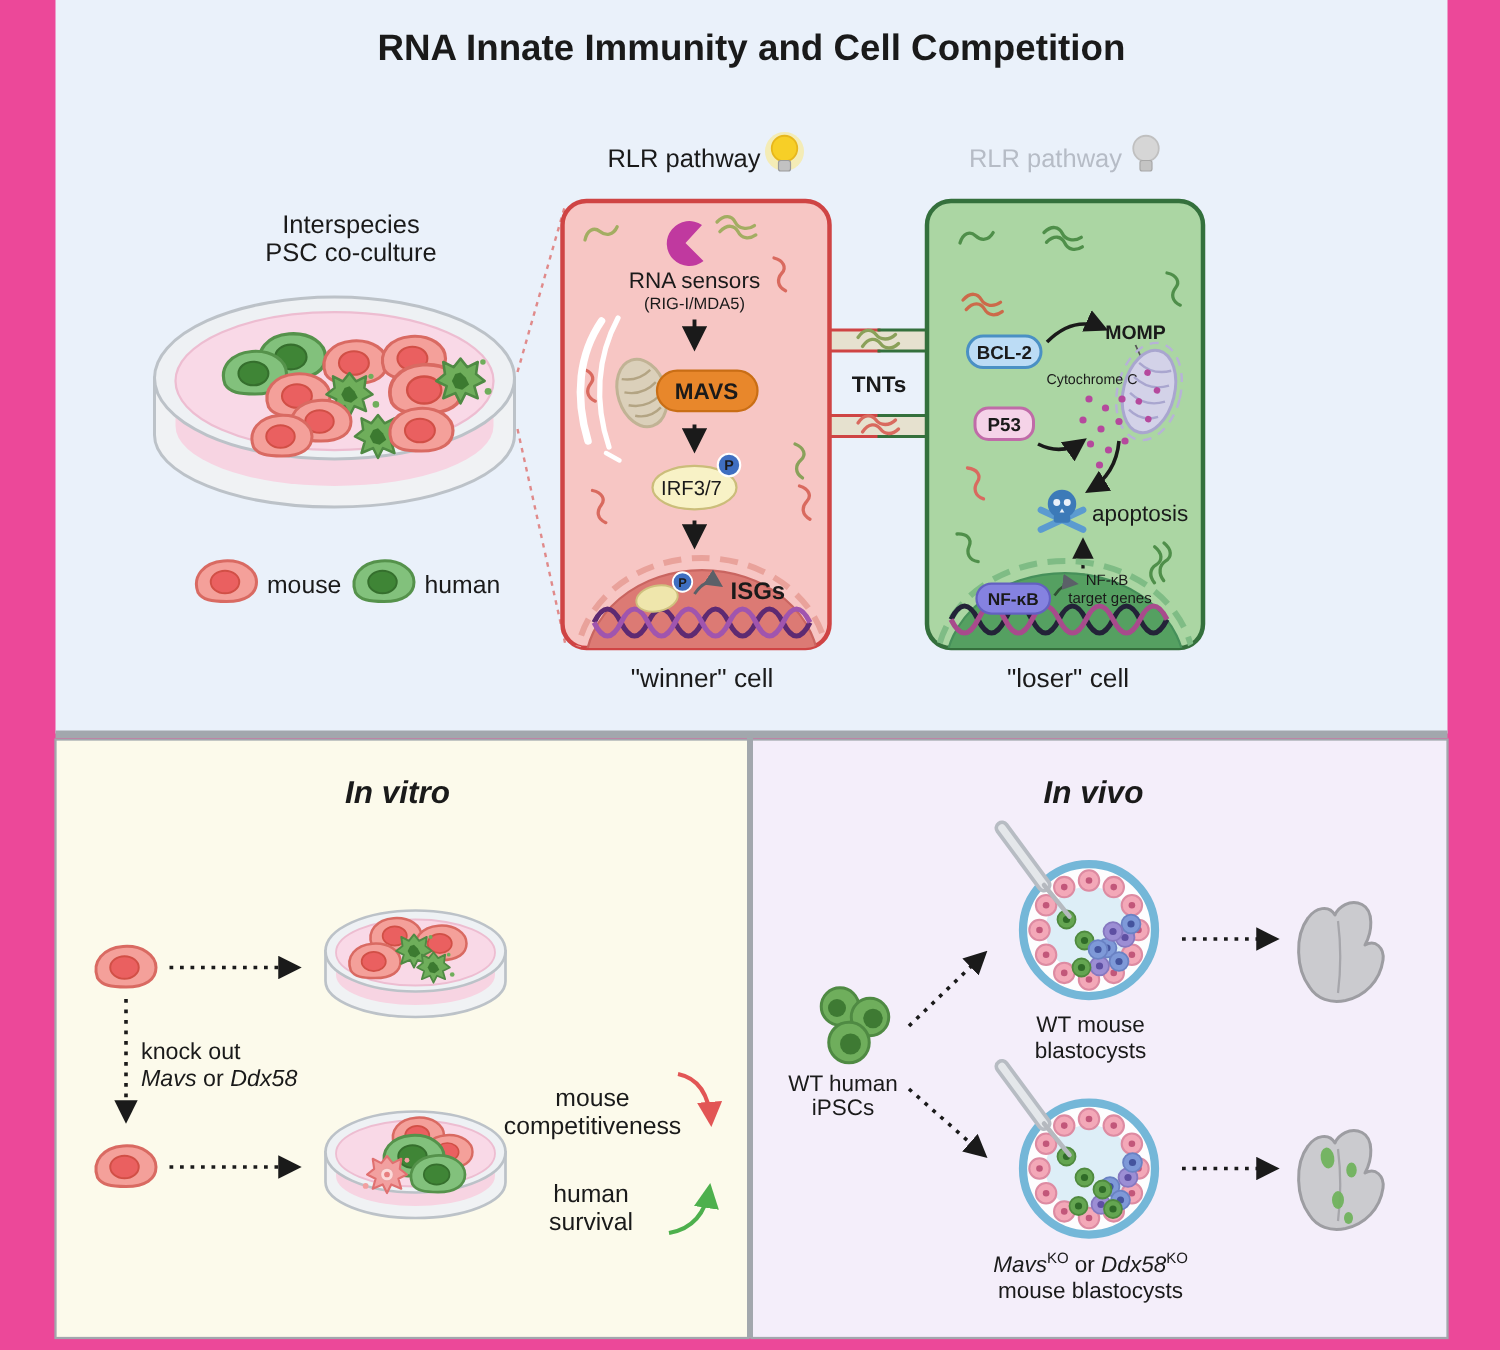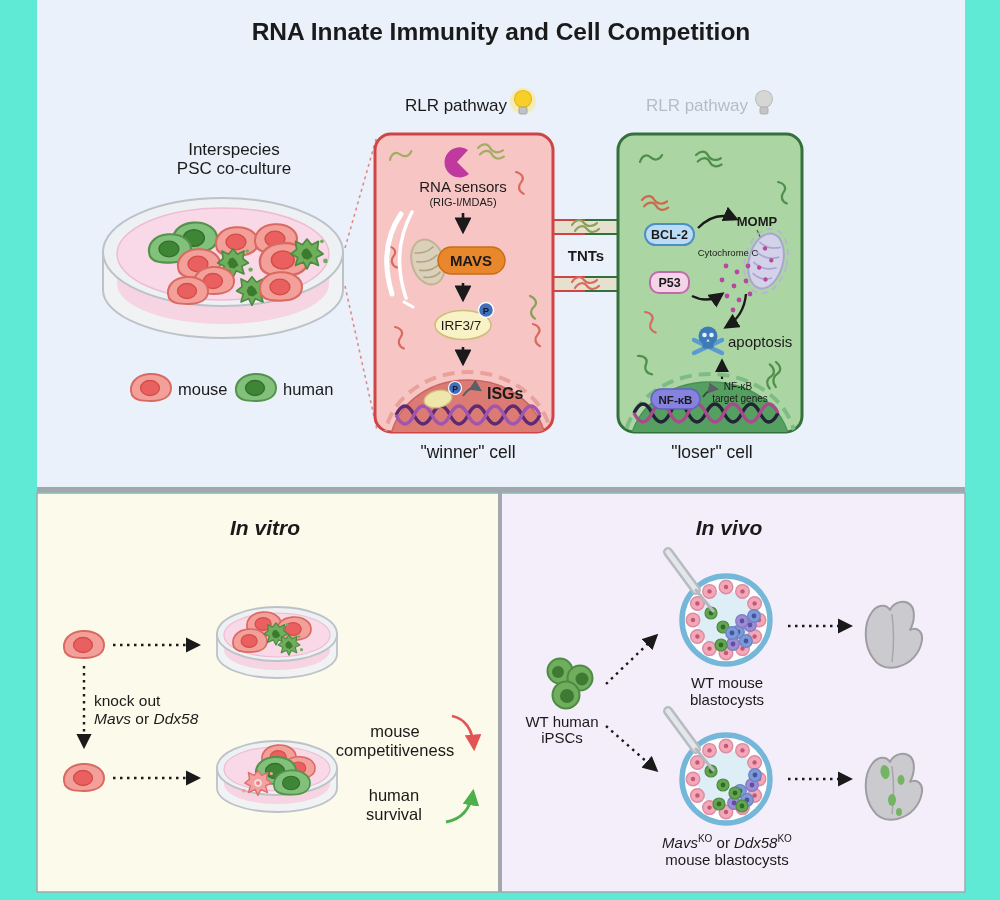--- a/index.html
+++ b/index.html
@@ -1,16 +1,16 @@
 <!DOCTYPE html>
 <html><head>
 <meta charset="utf-8">
 <style>
   html,body{margin:0;padding:0;background:#ffffff;}
-  .stage{width:1000px;height:900px;position:relative;background:#5eead4;}
+  .stage{width:1000px;height:900px;position:relative;background:#ec4899;}
   .t{font-family:"Liberation Sans",sans-serif;fill:#1a1a1a;}
   .b{font-weight:bold;}
   .i{font-style:italic;}
   .gray{fill:#b6bcc6;}
   svg{display:block;}
 </style>
 </head>
 <body>
 
 <div class="stage">

